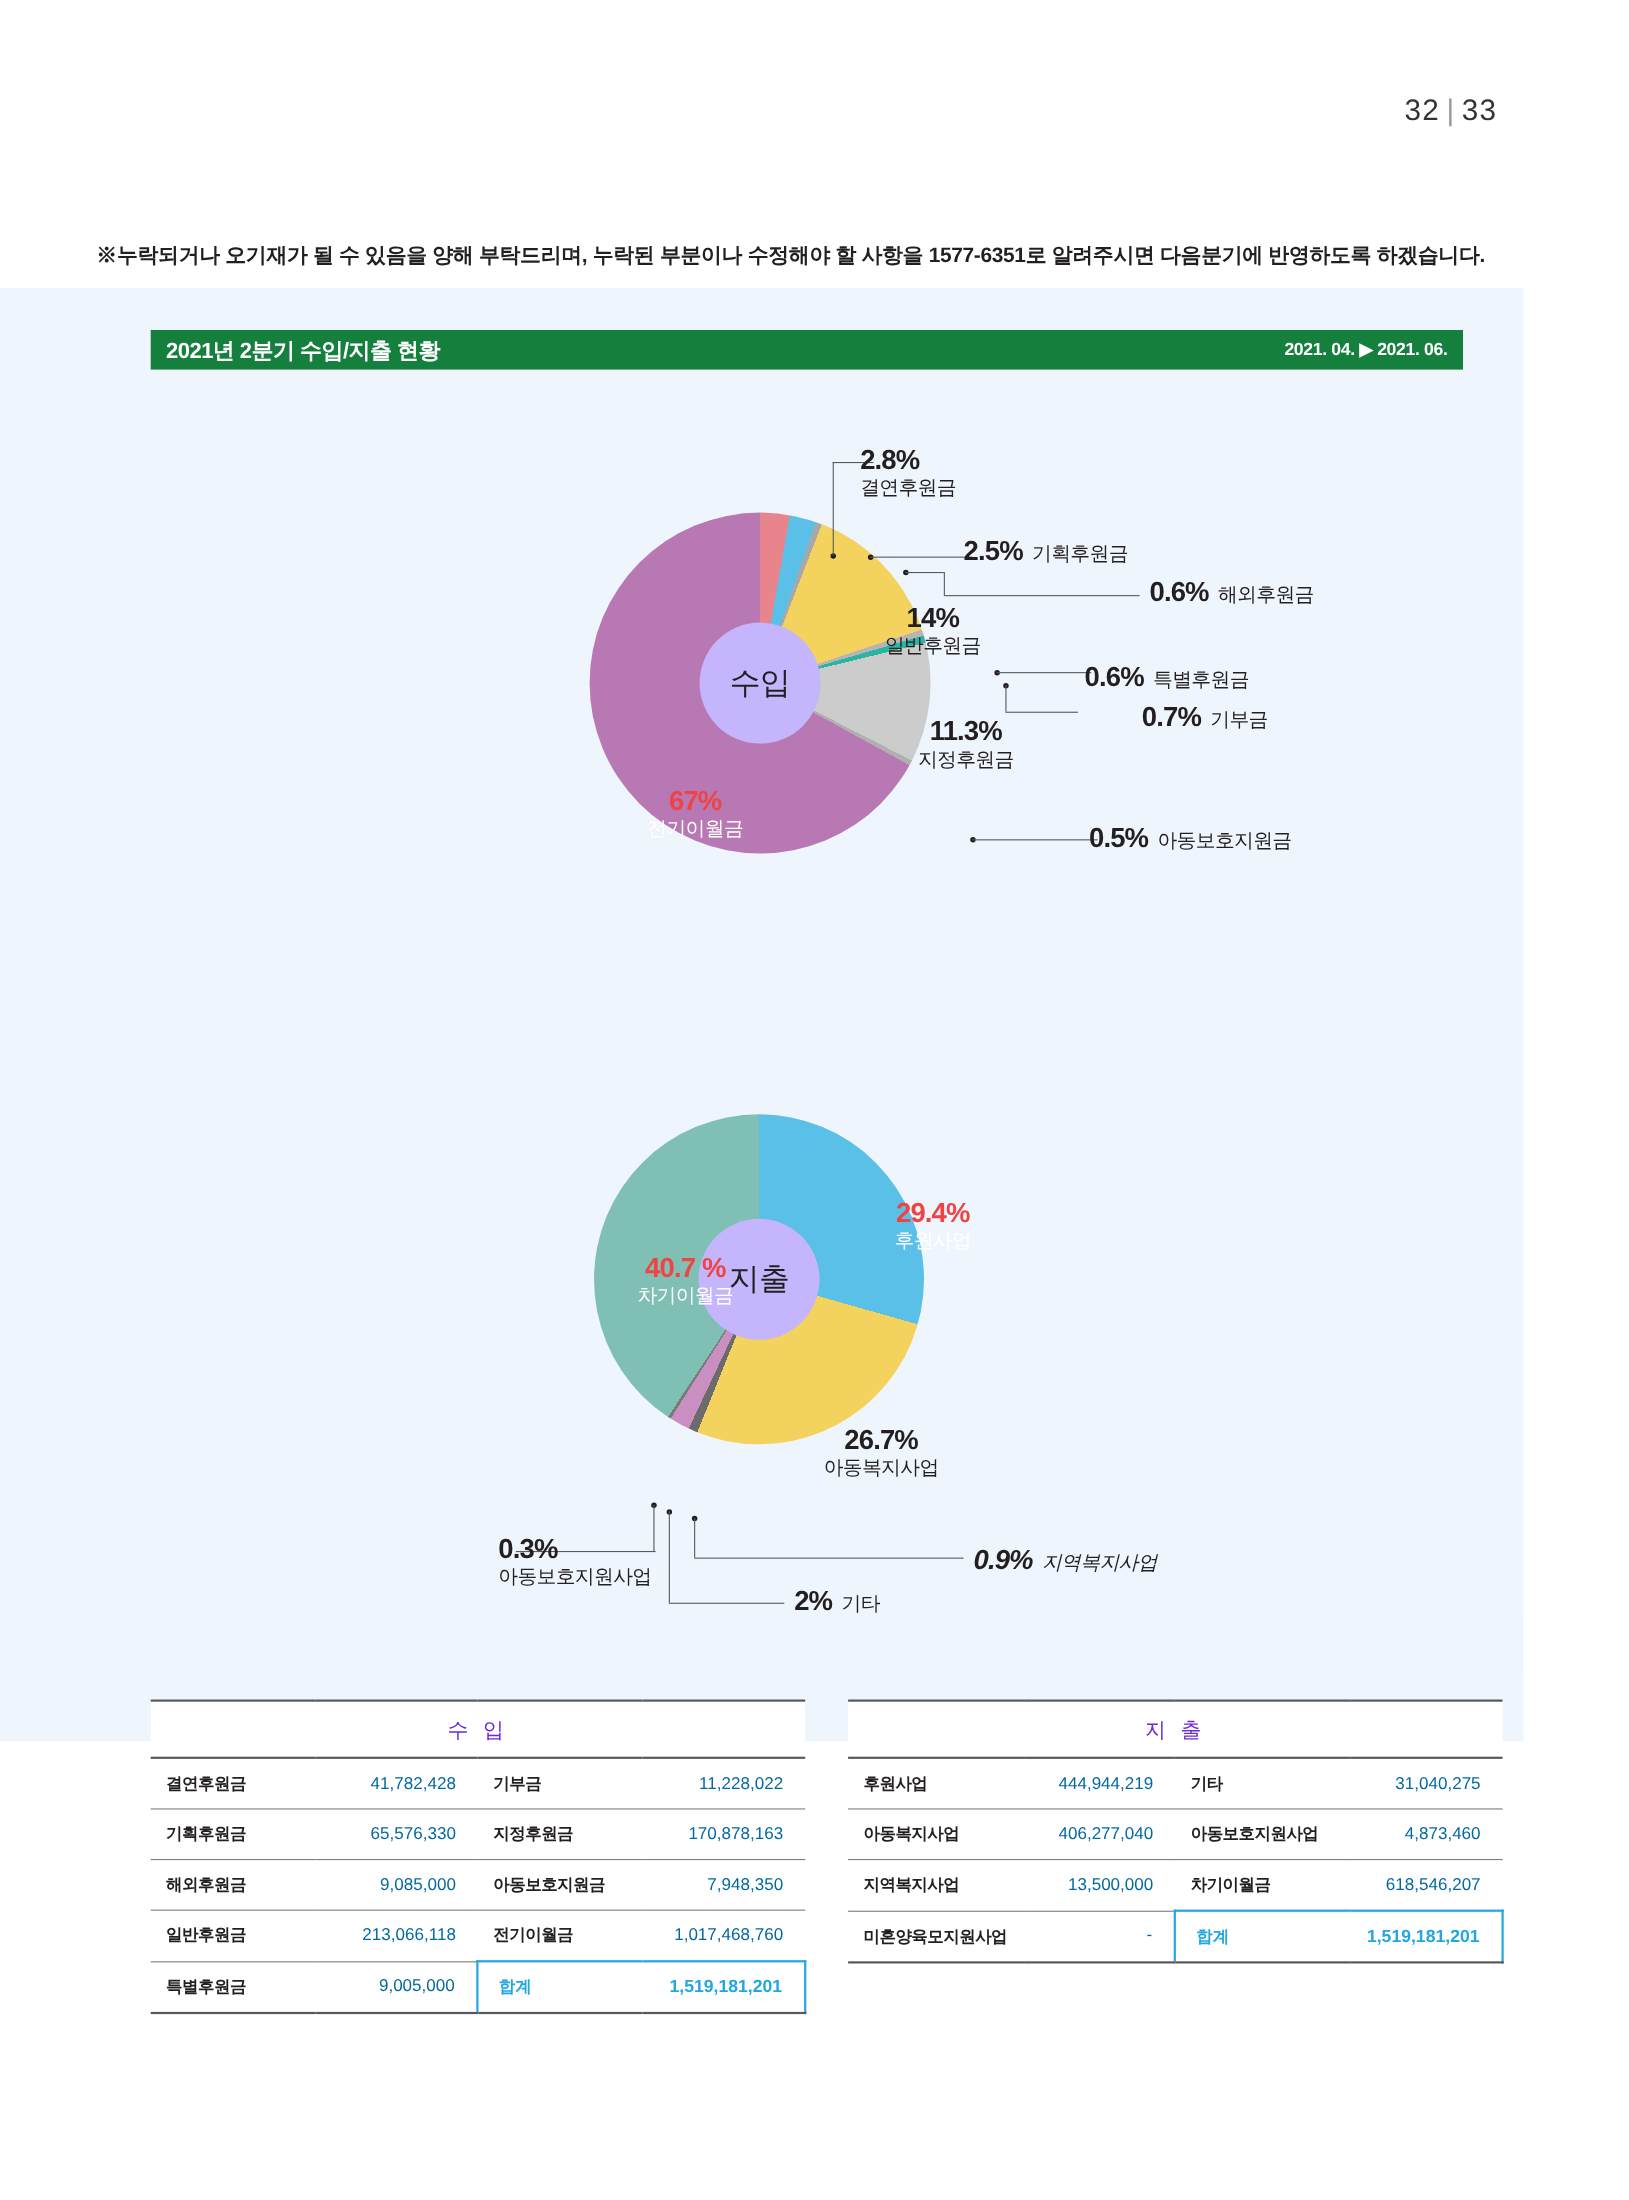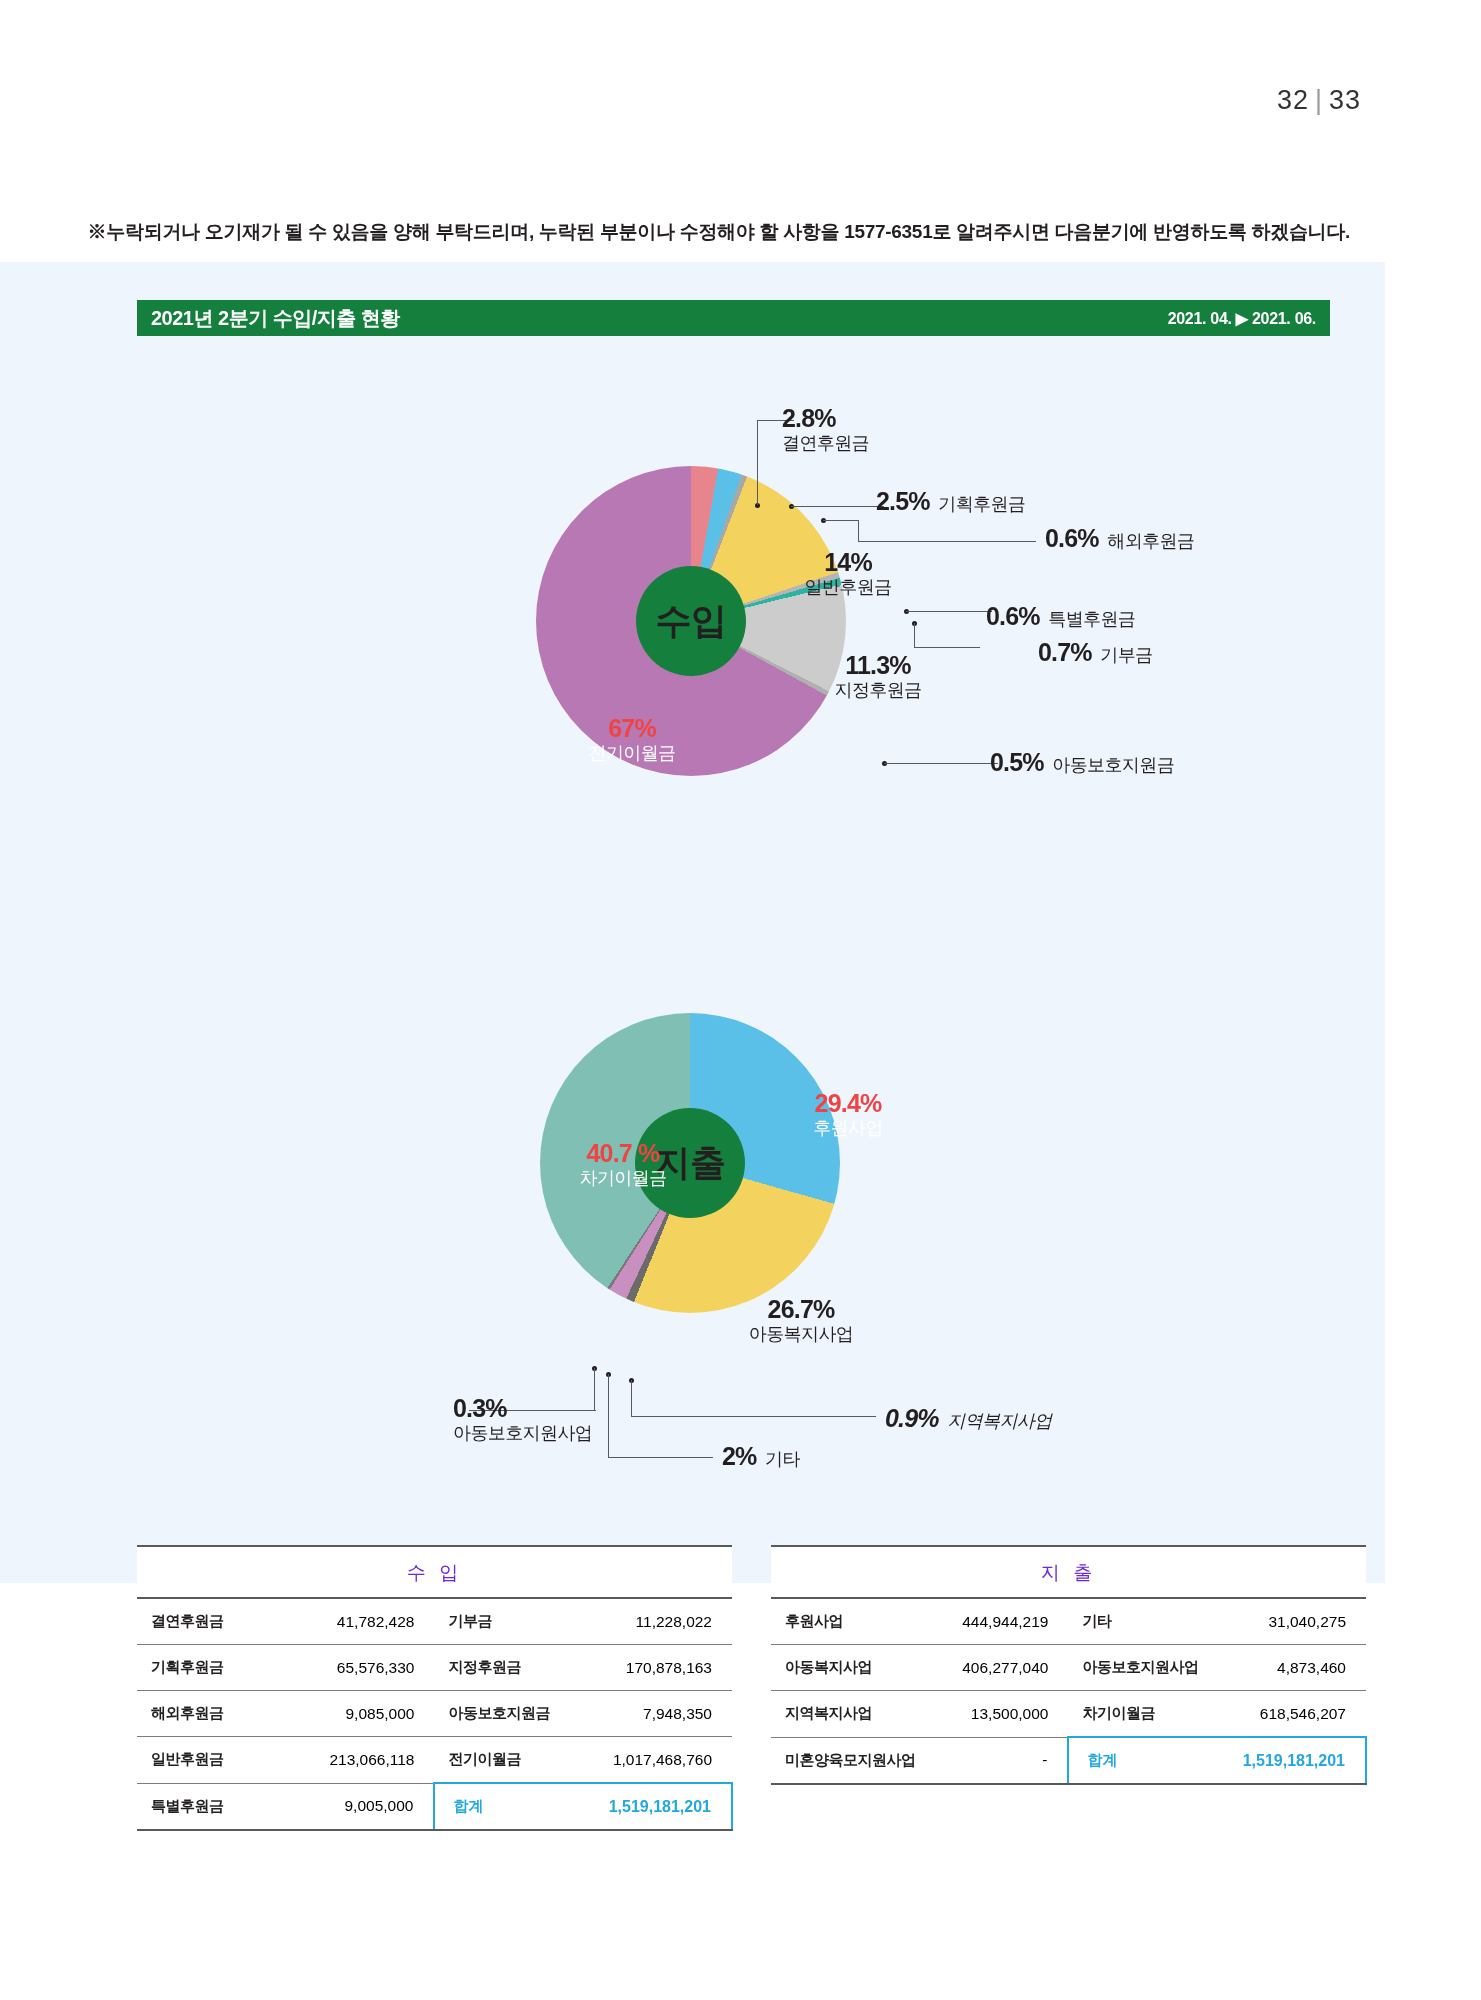--- a/index.html
+++ b/index.html
@@ -52,23 +52,23 @@
   .header-date {
     color:#fff; font-size:16px; font-weight:bold; letter-spacing:-0.3px;
   }
 
   
   .donut-wrap { position:absolute; }
   .donut {
     position:absolute; border-radius:50%;
   }
   .donut-hole {
-    position:absolute; border-radius:50%; background:#15803d;
+    position:absolute; border-radius:50%; background:#c4b5fd;
     display:flex; align-items:center; justify-content:center;
-    font-size:36px; font-weight:bold; color:#231f20;
+    font-size:28px; font-weight:normal; color:#231f20;
     letter-spacing:-0.5px;
   }
 
   
   #chart1 { top:466px; left:536px; width:310px; height:310px; }
   #chart1 .donut { width:310px; height:310px; left:0; top:0; }
   #chart1 .donut-hole { width:110px; height:110px; left:100px; top:100px; }
 
   
   #chart2 { top:1013px; left:540px; width:300px; height:300px; }
@@ -114,21 +114,21 @@
   .tbl .cap {
     color:#6d28d9; font-size:19px; font-weight:normal; letter-spacing:4px;
   }
   .tbl td {
     border-bottom:1px solid #7b7c7e;
     padding:13px 8px;
     background:#ffffff;
     vertical-align:middle;
   }
   .tbl td.k { font-weight:bold; color:#231f20; letter-spacing:-0.5px; padding-left:14px; }
-  .tbl td.v { text-align:right; color:#000000; padding-right:20px; font-size:15.5px; }
+  .tbl td.v { text-align:right; color:#0369a1; padding-right:20px; font-size:15.5px; }
   .tbl tr:last-child td { border-bottom:2px solid #58595b; }
   .tbl td.total-k {
     color:#22a7e0; font-weight:bold;
     border:2px solid #22a7e0; border-right:none;
     padding-left:18px;
   }
   .tbl td.total-v {
     color:#22a7e0; font-weight:bold; text-align:right;
     border:2px solid #22a7e0; border-left:none;
     padding-right:20px; font-size:16px;

